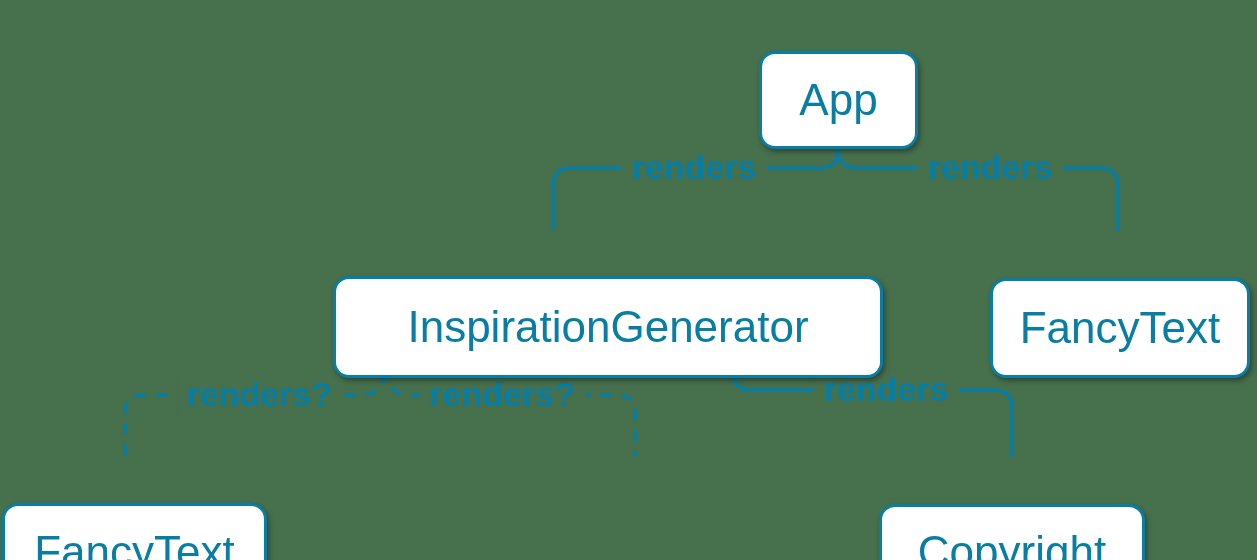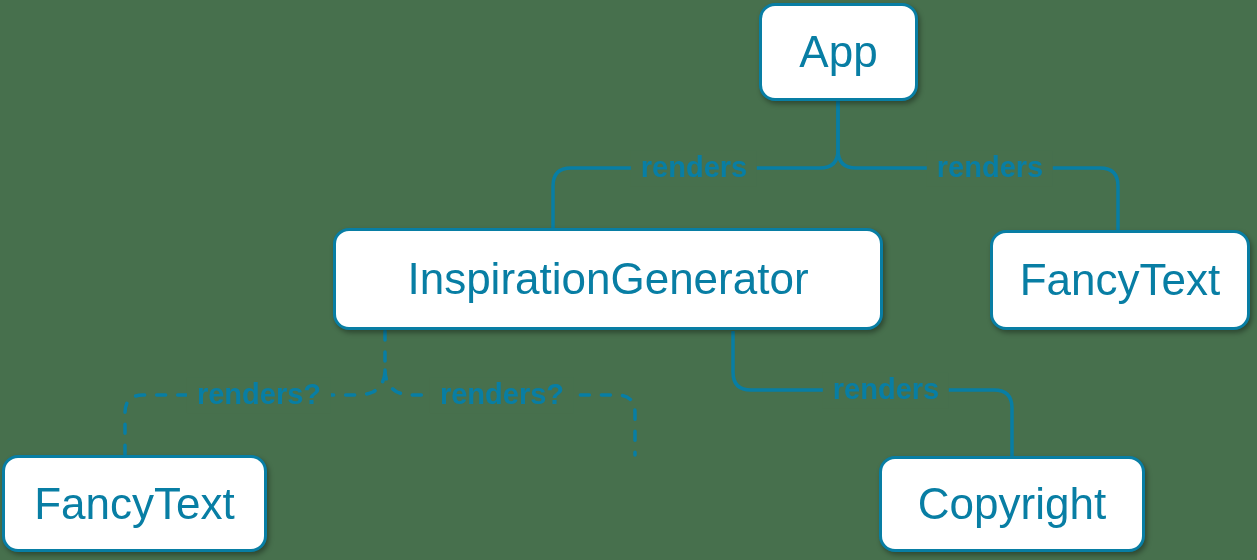--- a/index.html
+++ b/index.html
@@ -23,27 +23,28 @@
     background: var(--node-fill);
     border: 3px solid var(--accent);
     border-radius: 16px;
     display: flex; align-items: center; justify-content: center;
     color: var(--accent);
     font-size: 44px;
     font-weight: 500;
     letter-spacing: 0;
     box-shadow: 2px 3px 5px rgba(0,0,0,0.35);
     white-space: nowrap;
+    margin-top: 48px;
   }
   .edge-label {
     position: absolute;
     transform: translate(-50%, -50%);
     background: var(--bg);
     color: var(--accent);
-    font-size: 29px;
+    font-size: 34px;
     font-weight: 700;
     padding: 2px 10px;
     white-space: nowrap;
     line-height: 1.1;
   }
 </style>
 </head>
 <body>
 
 <div class="canvas">

